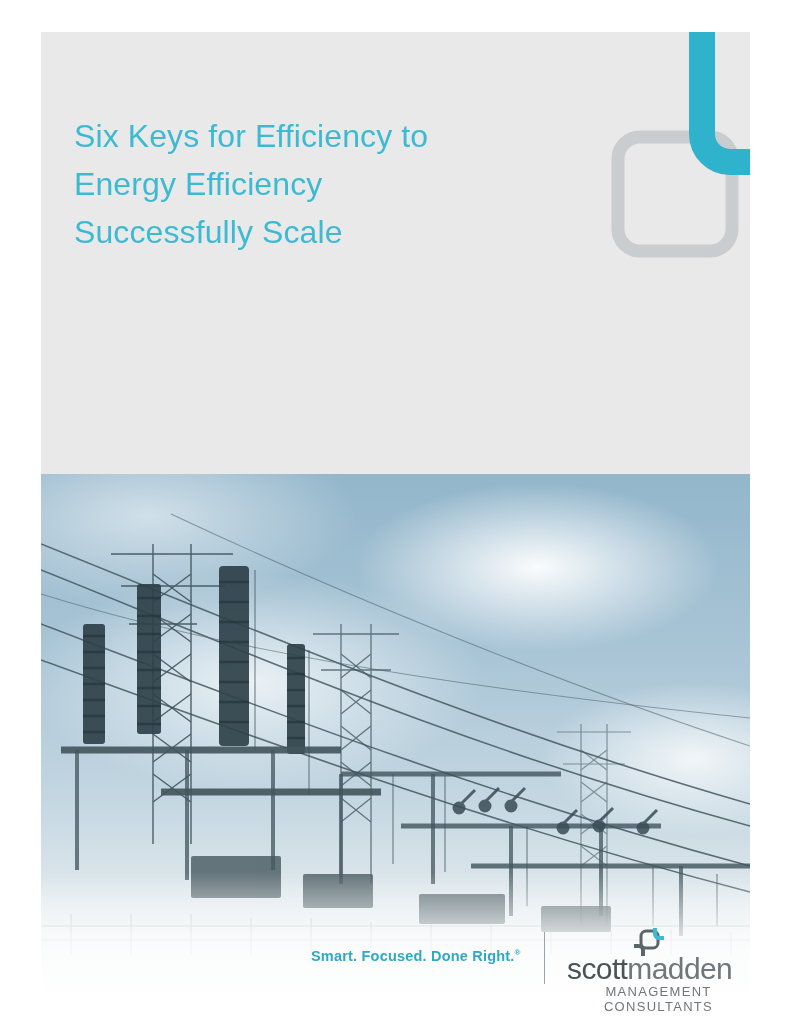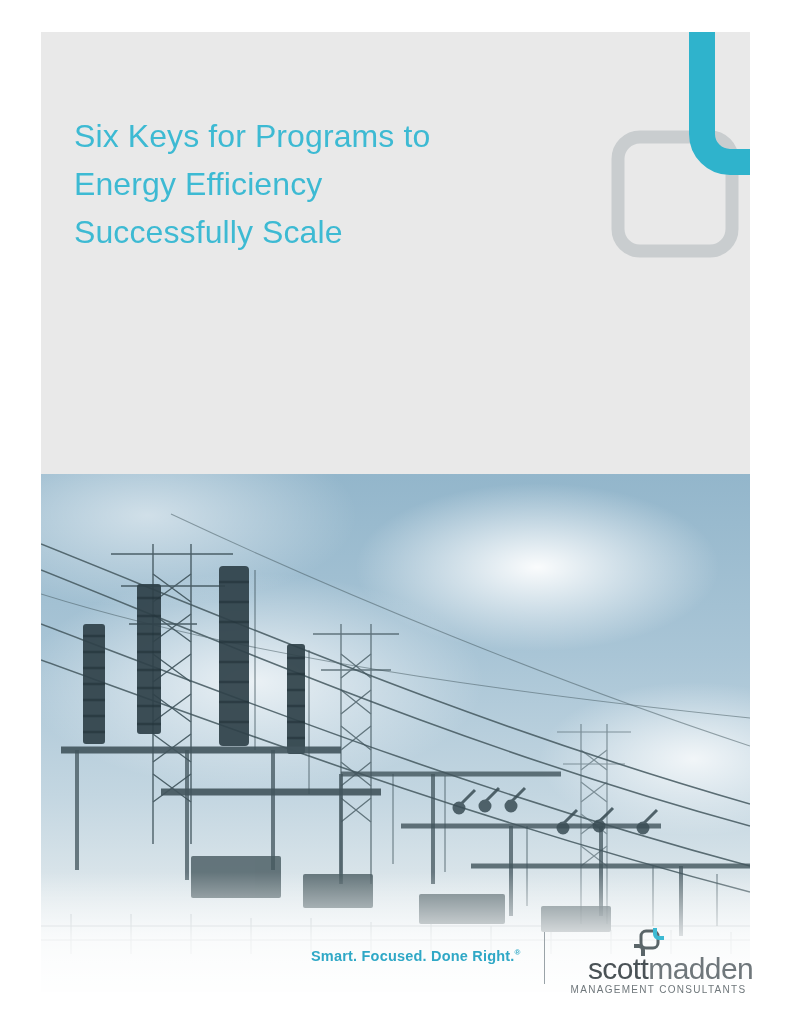--- a/index.html
+++ b/index.html
@@ -112,37 +112,37 @@
   }
   .logo-mark {
     position: absolute;
     left: 68px;
     top: -2px;
     width: 30px;
     height: 28px;
   }
   .logo-word {
     position: absolute;
-    left: 12px;
+    left: 1px;
     top: 22px;
     width: 185px;
-    text-align: center;
+    text-align: left;
     font-size: 30px;
     color: #4a5256;
     letter-spacing: -0.6px;
     font-weight: 500;
   }
   .logo-word .light { color: #6f777b; }
   .logo-sub {
     position: absolute;
     left: 0;
     top: 54px;
     width: 185px;
     text-align: center;
-    font-size: 10px;
+    font-size: 13px;
     color: #6f777b;
     letter-spacing: 1.3px;
   }
 </style>
 </head>
 <body>
 
 <div class="page">
 
   <div class="hero">
@@ -150,21 +150,21 @@
     <div class="deco">
       <svg width="270" height="260" viewBox="0 0 270 260" xmlns="http://www.w3.org/2000/svg">
 
         <path d="M160 105 h70 a22 22 0 0 1 22 22 v70 a22 22 0 0 1 -22 22 h-70 a22 22 0 0 1 -22 -22 v-70 a22 22 0 0 1 22 -22 z" fill="none" stroke="#c9cdcf" stroke-width="13"></path>
 
         <path d="M222 -10 v112 a28 28 0 0 0 28 28 h60" fill="none" stroke="#2fb3cc" stroke-width="26" stroke-linecap="butt"></path>
       </svg>
     </div>
 
     <div class="hero-title">
-      <div>Six Keys for Programs to</div>
+      <div>Six Keys for Efficiency to</div>
       <div>Energy Efficiency</div>
       <div>Successfully Scale</div>
     </div>
   </div>
 
   <div class="photo">
     <div class="sky"></div>
 
     <svg class="grid-art" viewBox="0 0 709 518" preserveAspectRatio="none" xmlns="http://www.w3.org/2000/svg">
       <g stroke="#44585f" fill="none" stroke-width="1.6" opacity="0.85">

